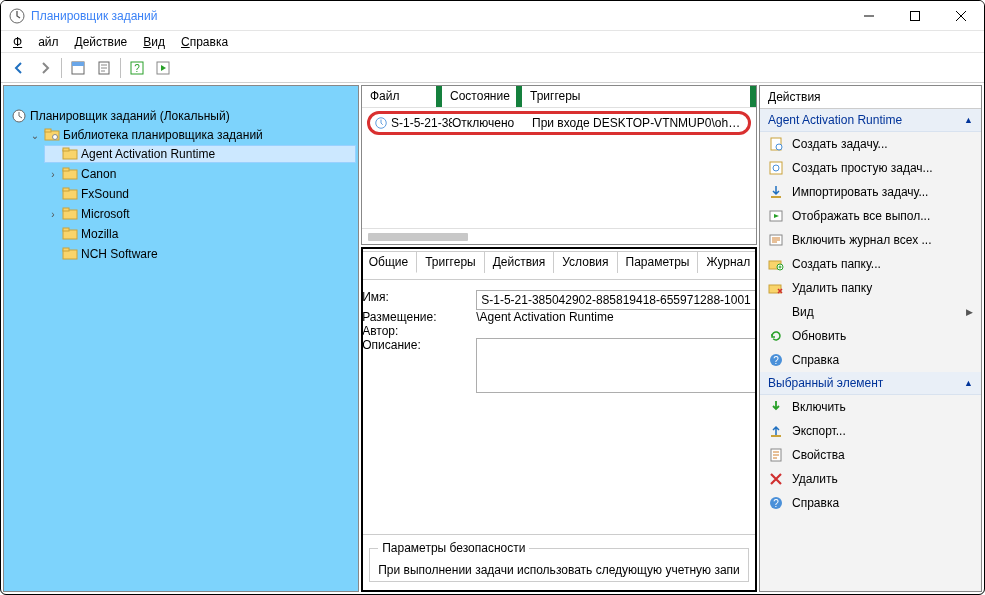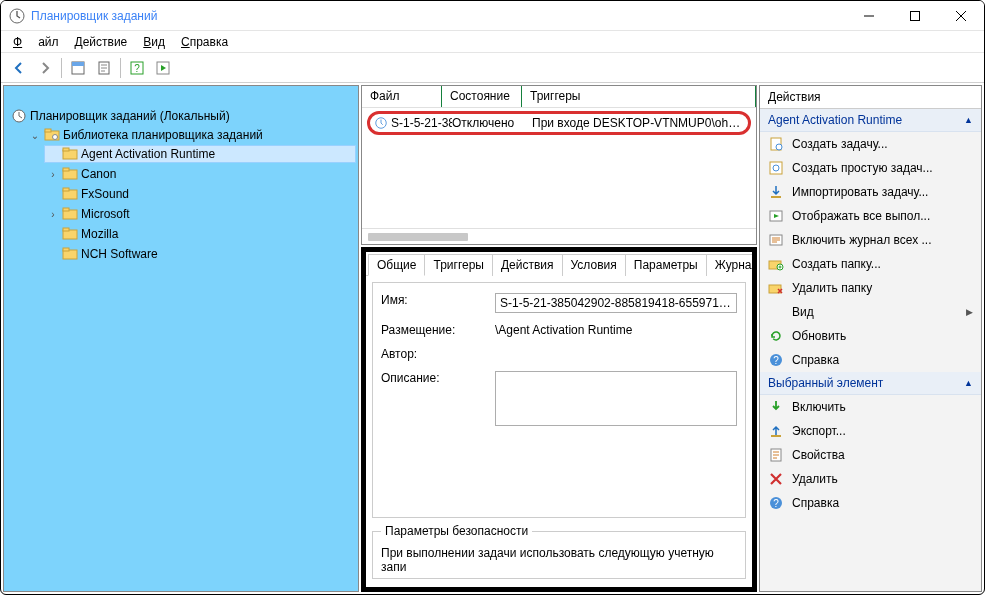--- a/index.html
+++ b/index.html
@@ -74,51 +74,52 @@
   }
   .task-list {
     height: 160px;
     border:1px solid #888;
     background:#fff;
     display:flex;
     flex-direction:column;
     overflow:hidden;
   }
   .task-header { display:flex; height:22px; border-bottom:1px solid #e0e0e0; background:#fff; }
-  .task-header div { padding:3px 8px; border-right:1px solid #15803d; font-size:12px; }
+  .task-header div { padding:3px 8px; border-right:6px solid #15803d; font-size:12px; }
   .th-1 { width:80px; }
   .th-2 { width:80px; }
   .th-3 { flex:1; }
   .task-row-wrap { border:3px solid #d93030; border-radius:14px; margin:3px 5px; padding:0; }
   .task-row { display:flex; align-items:center; padding:2px 4px; }
   .task-row .c1 { width:78px; display:flex; align-items:center; gap:3px; overflow:hidden; white-space:nowrap; text-overflow:ellipsis; }
   .task-row .c2 { width:80px; }
   .task-row .c3 { flex:1; white-space:nowrap; overflow:hidden; text-overflow:ellipsis; }
   .task-list-spacer { flex:1; }
   .scroll-hint { height:16px; border-top:1px solid #e0e0e0; display:flex; align-items:center; }
   .scroll-thumb { width:100px; height:8px; background:#c8c8c8; margin-left:6px; border-radius:1px; }
   .details-pane {
     flex:1;
-    border:5px solid #000000;
+    border:2px solid #000000;
     background:#fff;
     display:flex;
     flex-direction:column;
     overflow:hidden;
+    align-items:center;
   }
   .tabs { display:flex; height:24px; align-items:flex-end; padding:0 2px; border-bottom:1px solid #ccc; }
   .tab { padding:3px 8px; border:1px solid #ccc; border-bottom:none; background:#fff; font-size:12px; margin-right:-1px; position:relative; top:1px; }
   .tab.active { background:#fff; border-bottom:1px solid #fff; z-index:1; }
   .form {
     padding: 10px 8px 9px 8px;
     border:1px solid #ccc;
     margin:6px;
     flex:1;
     display:flex;
     flex-direction:column;
-    gap:10px;
+    gap:0;
     position:relative;
   }
   .form-row { display:flex; align-items:flex-start; gap:4px; }
   .form-row .lbl { width:110px; color:#000; }
   .form-row .val { flex:1; }
   .textbox { border:1px solid #adadad; background:#fff; padding:2px 4px; min-height:18px; white-space:nowrap; overflow:hidden; text-overflow:ellipsis; }
   .textarea { border:1px solid #adadad; background:#fff; min-height:55px; }
   .fieldset { border:1px solid #ccc; margin:0 6px 8px 6px; padding:8px 8px 4px 8px; }
   .fieldset legend { font-size:12px; padding:0 4px; }
   .actions-pane {

